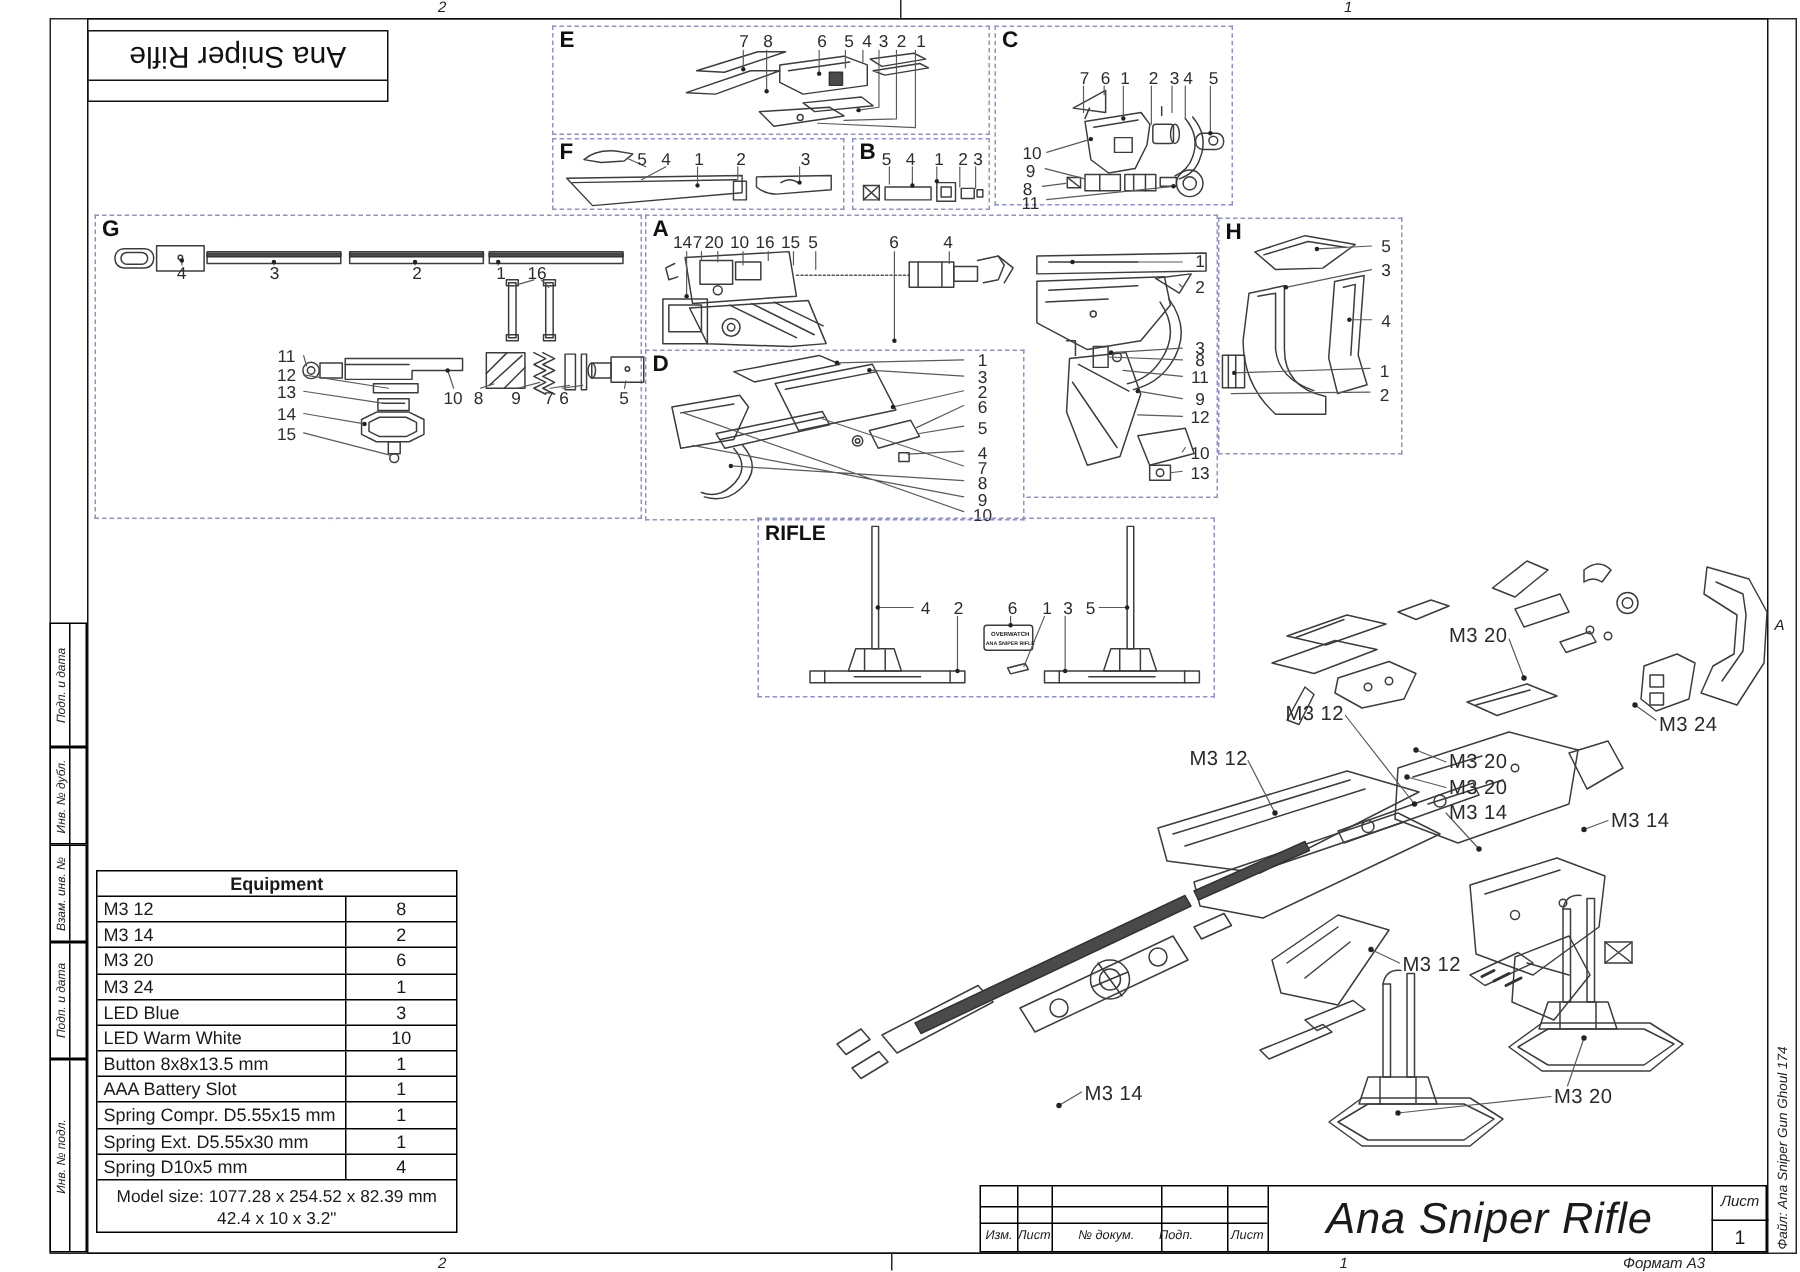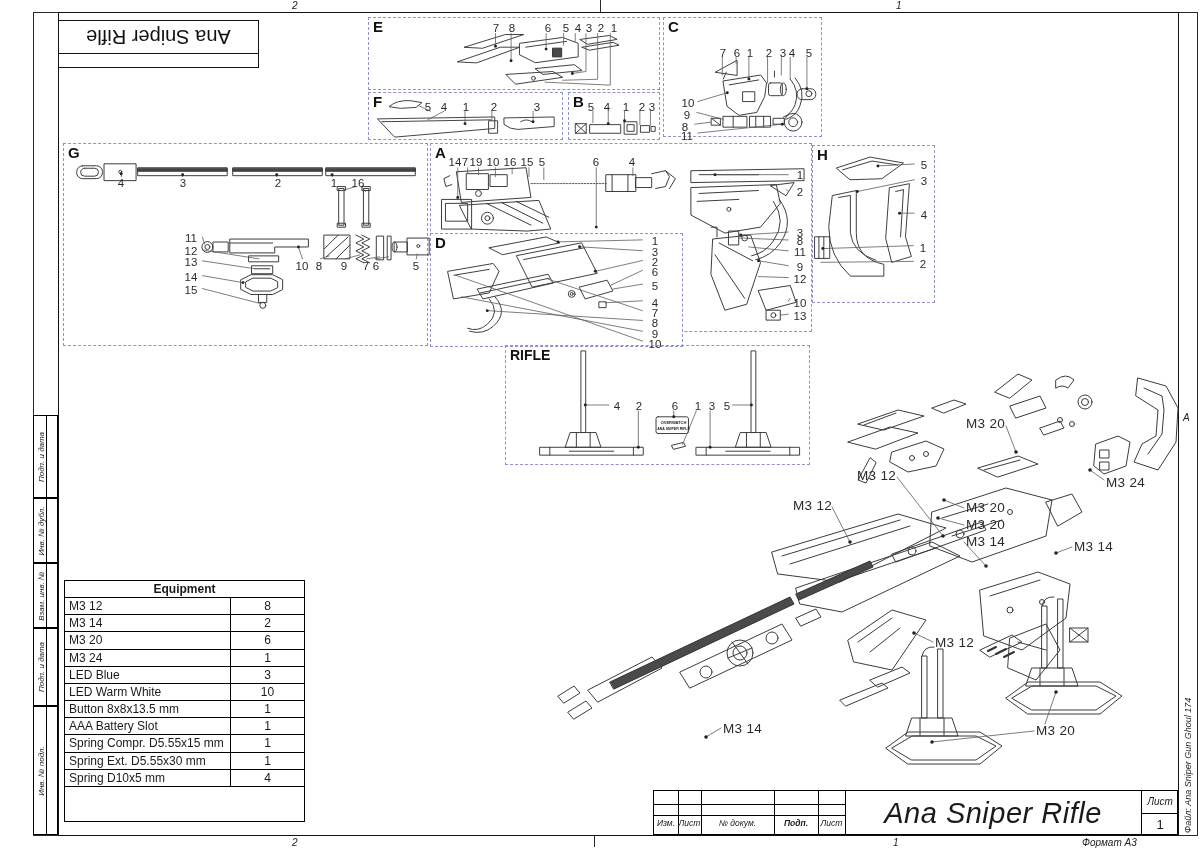--- a/index.html
+++ b/index.html
@@ -311,21 +311,21 @@
                          M360,31 L286,31 M360,48 L358,46 M360,89 L312,92 M360,97 L310,95 M360,108 L320,104
                          M360,123 L330,118 M360,135 L330,134 M360,159 L362,156 M360,172 L352,173"></path>
       <circle class="dot" cx="26" cy="54" r="1.5"></circle>
         <circle class="dot" cx="166" cy="84" r="1.5"></circle>
       <circle class="dot" cx="286" cy="31" r="1.5"></circle>
         <circle class="dot" cx="312" cy="92" r="1.5"></circle>
       <circle class="dot" cx="330" cy="118" r="1.5"></circle>
     </svg>
   <span class="callout" style="left: 24px; top: 12px;">14</span>
       <span class="callout" style="left: 34px; top: 12px;">7</span>
-      <span class="callout" style="left: 45px; top: 12px;">19</span>
+      <span class="callout" style="left: 45px; top: 12px;">20</span>
       <span class="callout" style="left: 62px; top: 12px;">10</span>
       <span class="callout" style="left: 79px; top: 12px;">16</span>
       <span class="callout" style="left: 96px; top: 12px;">15</span>
       <span class="callout" style="left: 111px; top: 12px;">5</span>
       <span class="callout" style="left: 165px; top: 12px;">6</span>
       <span class="callout" style="left: 201px; top: 12px;">4</span>
       <span class="callout" style="left: 369px; top: 25px;">1</span>
       <span class="callout" style="left: 369px; top: 42px;">2</span>
       <span class="callout" style="left: 369px; top: 83px;">3</span>
       <span class="callout" style="left: 369px; top: 91px;">8</span>
@@ -585,36 +585,40 @@
         </div>
         <div class="eq-row">
           <span class="eq-name">Spring Ext. D5.55x30 mm</span>
           <span class="eq-qty">1</span>
         </div>
         <div class="eq-row">
           <span class="eq-name">Spring D10x5 mm</span>
           <span class="eq-qty">4</span>
         </div>
       </div>
+    <div class="eq-foot">
+      <div>Model size: 1077.28 x 254.52 x 82.39 mm</div>
+      <div>42.4 x 10 x 3.2"</div>
+    </div>
   </div>
 
   <div class="tb">
     <div class="v" style="left:24px;"></div>
     <div class="v" style="left:47px;"></div>
     <div class="v" style="left:120px;"></div>
     <div class="v" style="left:164px;"></div>
     <div class="v" style="left:191px;"></div>
     <div class="v" style="left:487px;"></div>
     <div class="h" style="left:0;width:191px;top:13px;"></div>
     <div class="h" style="left:0;width:191px;top:24px;"></div>
     <div class="h" style="left:487px;width:38px;top:22px;"></div>
     <div class="tb-cell" style="left:0;width:24px;">Изм.</div>
     <div class="tb-cell" style="left:24px;width:23px;">Лист</div>
     <div class="tb-cell" style="left:47px;width:73px;">№ докум.</div>
-    <div class="tb-cell" style="left:120px;width:44px;font-weight:bold;">Подп.</div>
+    <div class="tb-cell" style="left:108px;width:44px;">Подп.</div>
     <div class="tb-cell" style="left:164px;width:27px;">Лист</div>
     <div class="tb-title">Ana Sniper Rifle</div>
     <div class="tb-sheetlbl">Лист</div>
     <div class="tb-sheetnum">1</div>
   </div>
 
   <span class="zone" style="left:292px;top:837px;">2</span>
   <div class="tick" style="left:594px;top:835px;height:12px;"></div>
   <span class="zone" style="left:893px;top:837px;">1</span>
   <span class="zone" style="left:920px;top:837px;margin-top:36px;">Копировал</span>

